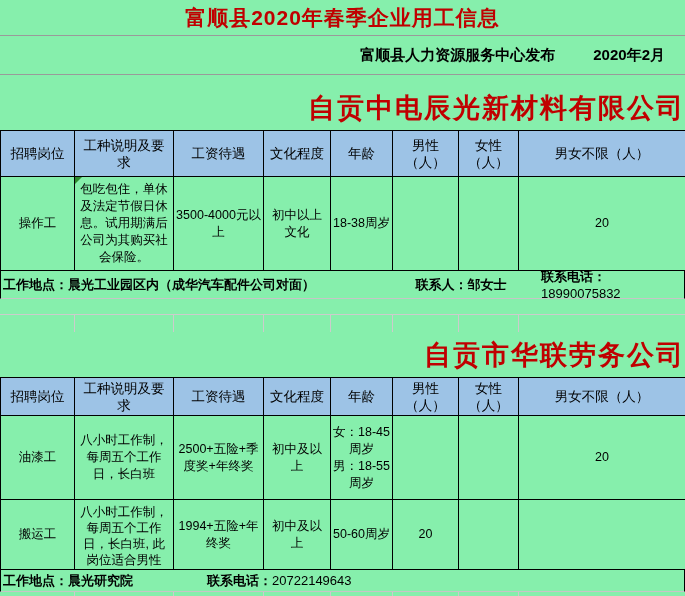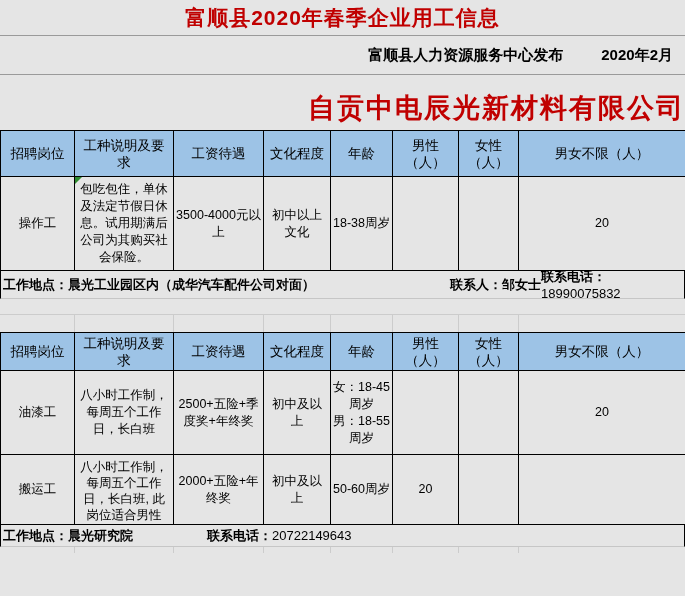--- a/index.html
+++ b/index.html
@@ -4,21 +4,21 @@
 <style>
   * { margin: 0; padding: 0; box-sizing: border-box; }
   body {
     font-family: "Liberation Sans", "DejaVu Sans", sans-serif;
     background: #fff;
   }
   #sheet {
     position: relative;
     width: 685px;
     height: 596px;
-    background: #e5e5e5;
+    background: #86efac;
     overflow: hidden;
   }
   
   .title-row {
     height: 36px;
     display: flex;
     align-items: center;
     justify-content: center;
     border-bottom: 1px solid #9a9a9a;
   }
@@ -26,21 +26,21 @@
     color: #c00000;
     font-weight: bold;
     font-size: 21px;
     letter-spacing: 1px;
   }
   .subtitle-row {
     height: 39px;
     display: flex;
     align-items: center;
     justify-content: flex-end;
-    padding-right: 12px;
+    padding-right: 20px;
     gap: 38px;
     border-bottom: 1px solid #9a9a9a;
     font-weight: bold;
     font-size: 15px;
     color: #000;
   }
   .gap-row { height: 10px; }
   
   .company-title {
     height: 45px;
@@ -101,21 +101,21 @@
     border-left: 1px solid #000;
     border-right: 1px solid #000;
     border-bottom: 1px solid #c6c6c6;
     font-weight: bold;
     font-size: 13px;
   }
   .contact-row.f1 { height: 28px; }
   .contact-row.f2 { height: 22px; border-bottom: 1px solid #c6c6c6; }
   .contact-row .loc { text-align: left; padding-left: 2px; }
   .f1 .loc { width: 384px; }
-  .f1 .person { width: 162px; text-align: right; }
+  .f1 .person { width: 162px; text-align: center; }
   .f2 .loc { width: 206px; }
   .f2 .person { width: 210px; text-align: left; }
   .contact-row .phone { text-align: left; }
   .contact-row .phone .num { font-weight: normal; font-size: 13px; text-align: right; }
   
   .grid-row-a { height: 16px; border-bottom: 1px solid #cccccc; }
   .grid-row-b, .grid-row-c { position: relative; }
   .grid-row-b { height: 17px; }
   .grid-row-c { height: 6px; }
   .vline {
@@ -195,20 +195,23 @@
   <div class="grid-row-b">
     <span class="vline vx1"></span>
       <span class="vline vx2"></span>
       <span class="vline vx3"></span>
     <span class="vline vx4"></span>
       <span class="vline vx5"></span>
       <span class="vline vx6"></span>
     <span class="vline vx7"></span>
   </div>
 
+  <div class="company-title">
+    <span>自贡市华联劳务公司</span>
+  </div>
 
   <table class="jobs t2">
     <colgroup>
       <col style="width:74px">
         <col style="width:99px">
         <col style="width:90px">
         <col style="width:67px">
       <col style="width:62px">
         <col style="width:66px">
         <col style="width:60px">
@@ -234,21 +237,21 @@
         <td>初中及以上</td>
         <td>女：18-45周岁
 男：18-55周岁</td>
         <td></td>
         <td></td>
         <td>20</td>
       </tr>
       <tr class="r2">
         <td>搬运工</td>
         <td class="clip-cell"><div class="clip-inner">八小时工作制，每周五个工作日，长白班, 此岗位适合男性</div></td>
-        <td>2000+五险+年终奖</td>
+        <td>1994+五险+年终奖</td>
         <td>初中及以上</td>
         <td>50-60周岁</td>
         <td>20</td>
         <td></td>
         <td></td>
       </tr>
     </tbody>
   </table>
 
   <div class="contact-row f2">

